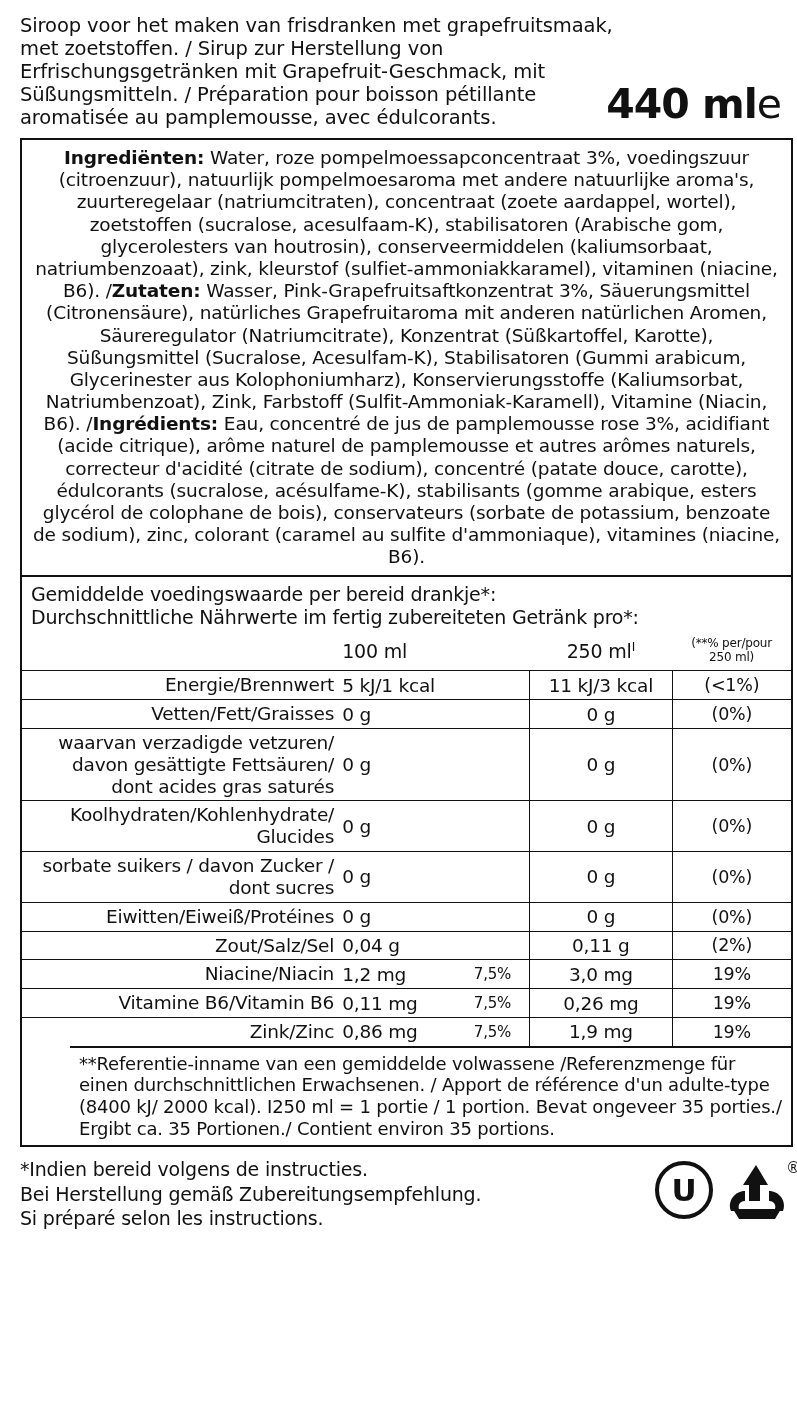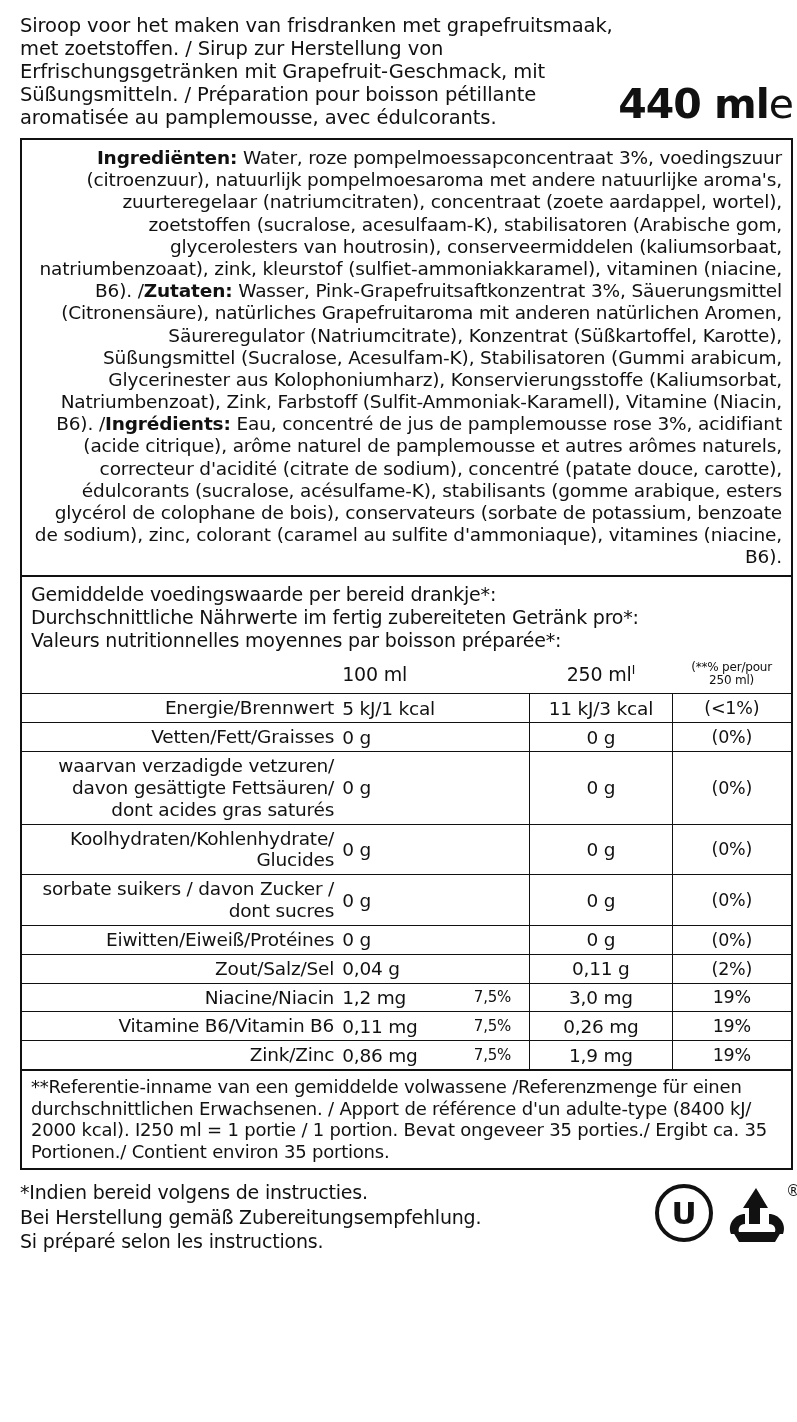--- a/index.html
+++ b/index.html
@@ -28,21 +28,21 @@
     min-height: 118px;
   }
   .descr {
     font-size: 19.5px;
     line-height: 1.18;
     letter-spacing: -0.1px;
     width: 600px;
   }
   .volume {
     position: absolute;
-    right: 0px;
+    right: 12px;
     top: 70px;
     font-size: 41px;
     font-weight: 700;
     letter-spacing: -1px;
     line-height: 1;
     white-space: nowrap;
   }
   .volume .e-mark {
     font-weight: 400;
     font-size: 41px;
@@ -52,21 +52,21 @@
   .panel {
     border: 2.5px solid #111111;
     margin-top: 6px;
     box-sizing: border-box;
   }
   .ingredients {
     padding: 7px 9px 6px 9px;
     font-size: 18.5px;
     line-height: 1.2;
     letter-spacing: -0.15px;
-    text-align: right;
+    text-align: center;
   }
   .ingredients b {
     font-weight: 700;
   }
   .rule {
     height: 2.5px;
     background: #111111;
     width: 100%;
   }
   .nutri-title {
@@ -133,20 +133,21 @@
     font-size: 12px;
     vertical-align: super;
   }
 
   .footnote {
     border-top: 2.5px solid #111111;
     padding: 5px 9px 6px 9px;
     font-size: 18px;
     line-height: 1.2;
     letter-spacing: -0.2px;
+    margin-left: 48px;
   }
 
   
   .bottom {
     position: relative;
     margin-top: 10px;
     min-height: 92px;
   }
   .prep {
     font-size: 19px;
@@ -203,21 +204,20 @@
 
     <div class="ingredients">
       <b>Ingrediënten:</b><span> Water, roze pompelmoessapconcentraat 3%, voedingszuur (citroenzuur), natuurlijk pompelmoesaroma met andere natuurlijke aroma's, zuurteregelaar (natriumcitraten), concentraat (zoete aardappel, wortel), zoetstoffen (sucralose, acesulfaam-K), stabilisatoren (Arabische gom, glycerolesters van houtrosin), conserveermiddelen (kaliumsorbaat, natriumbenzoaat), zink, kleurstof (sulfiet-ammoniakkaramel), vitaminen (niacine, B6). /</span><b>Zutaten:</b><span> Wasser, Pink-Grapefruitsaftkonzentrat 3%, Säuerungsmittel (Citronensäure), natürliches Grapefruitaroma mit anderen natürlichen Aromen, Säureregulator (Natriumcitrate), Konzentrat (Süßkartoffel, Karotte), Süßungsmittel (Sucralose, Acesulfam-K), Stabilisatoren (Gummi arabicum, Glycerinester aus Kolophoniumharz), Konservierungsstoffe (Kaliumsorbat, Natriumbenzoat), Zink, Farbstoff (Sulfit-Ammoniak-Karamell), Vitamine (Niacin, B6). /</span><b>Ingrédients:</b><span> Eau, concentré de jus de pamplemousse rose 3%, acidifiant (acide citrique), arôme naturel de pamplemousse et autres arômes naturels, correcteur d'acidité (citrate de sodium), concentré (patate douce, carotte), édulcorants (sucralose, acésulfame-K), stabilisants (gomme arabique, esters glycérol de colophane de bois), conservateurs (sorbate de potassium, benzoate de sodium), zinc, colorant (caramel au sulfite d'ammoniaque), vitamines (niacine, B6).</span>
     </div>
 
     <div class="rule"></div>
 
     <div class="nutri-title">
       <div>Gemiddelde voedingswaarde per bereid drankje*:</div>
       <div>Durchschnittliche Nährwerte im fertig zubereiteten Getränk pro*:</div>
-      <div>Valeurs nutritionnelles moyennes par boisson préparée*:</div>
     </div>
 
     <table class="nutri">
       <tbody>
         <tr class="head">
           <td class="c-name"></td>
           <td class="c-100">100 ml</td>
           <td class="c-pct-small"></td>
           <td class="c-250"><span>250 ml</span><span class="sup">I</span></td>
           <td class="c-ri">

